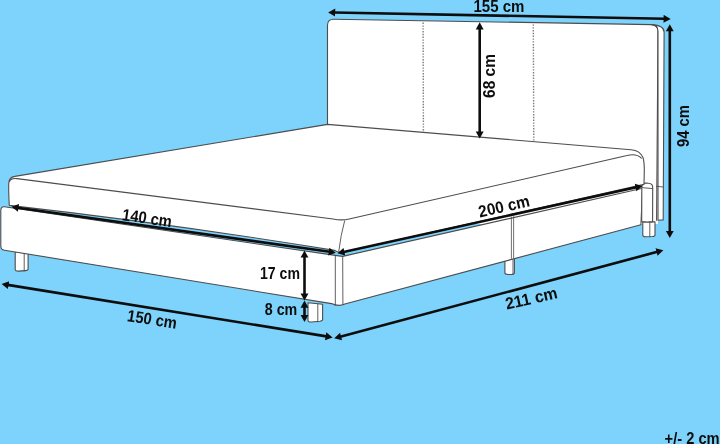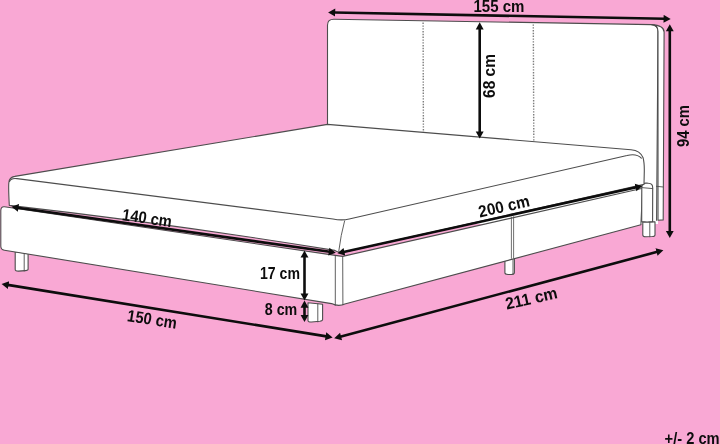--- a/index.html
+++ b/index.html
@@ -1,16 +1,16 @@
 <!DOCTYPE html>
 <html><head>
 <meta charset="utf-8">
 <style>
   html,body{margin:0;padding:0;background:#fff;}
-  .wrap{width:720px;height:444px;position:relative;overflow:hidden;background:#f9a8d4;}
+  .wrap{width:720px;height:444px;position:relative;overflow:hidden;background:#7dd3fc;}
   text{font-family:"Liberation Sans", sans-serif;font-weight:bold;fill:#0d0d0d;}
 </style>
 </head>
 <body>
 <div class="wrap">
 <svg width="720" height="444" viewBox="0 0 720 444">
   <defs>
     <marker id="ah" markerWidth="9" markerHeight="9" refX="1.2" refY="4.25" orient="auto-start-reverse" markerUnits="userSpaceOnUse">
       <path d="M0.3,0.3 L7.4,4.25 L0.3,8.2 Z" fill="#0d0d0d"></path>
     </marker>

